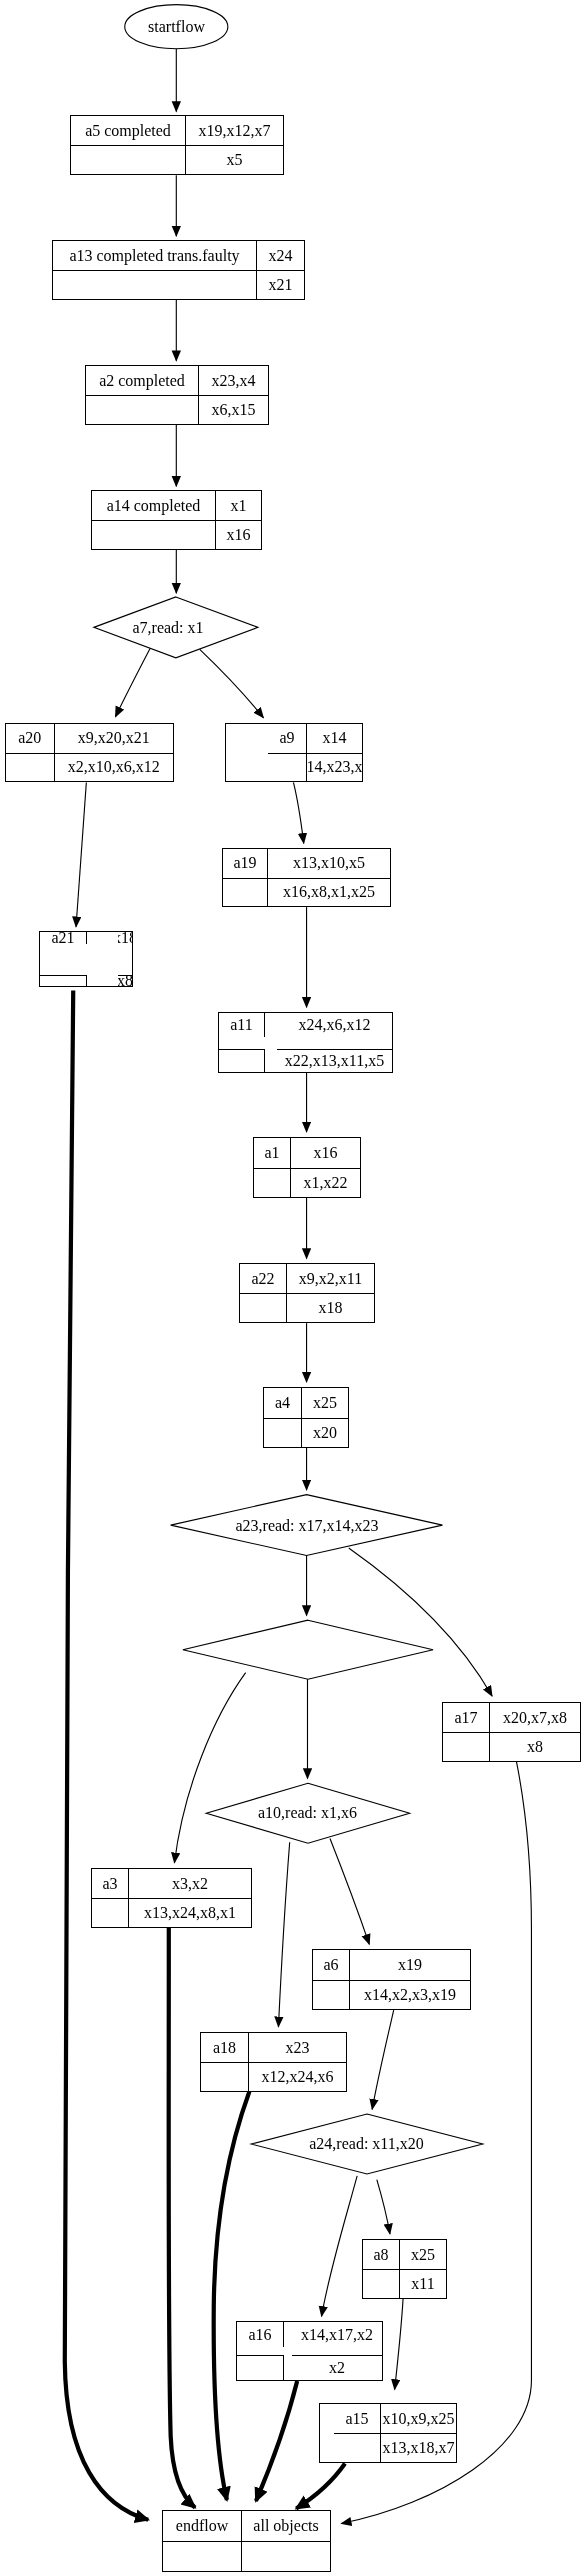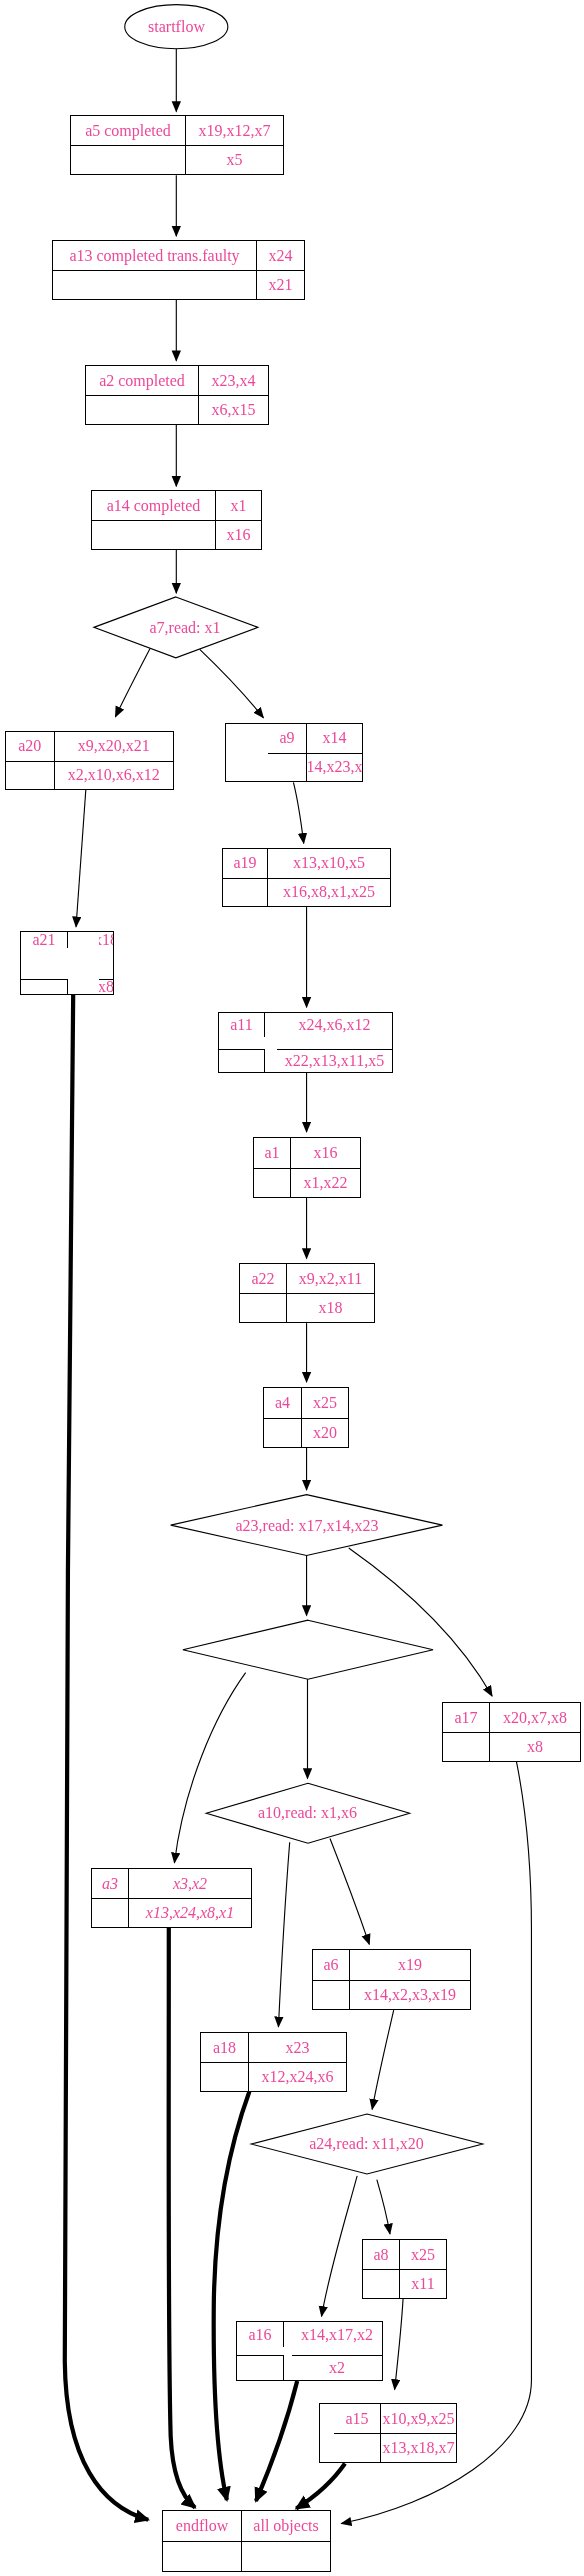--- a/index.html
+++ b/index.html
@@ -1,17 +1,17 @@
 <!DOCTYPE html>
 <html style="font-size:15px"><head>
 <meta charset="utf-8">
 <style>
   html,body{margin:0;padding:0;background:#ffffff;}
   #canvas{position:relative;width:585px;height:2576px;background:#ffffff;
-          font-family:"Liberation Serif","DejaVu Serif",serif;color:#ec4899;}
+          font-family:"Liberation Serif","DejaVu Serif",serif;color:#000000;}
   svg.edge-layer{position:absolute;left:0;top:0;width:585px;height:2576px;}
   .e  {fill:none;stroke:#000;stroke-width:1.2px;}
   .eb {fill:none;stroke:#000;stroke-width:4.5px;}
   .shape{fill:#ffffff;stroke:#000;stroke-width:1.2px;}
   .record{position:absolute;display:grid;grid-template-rows:1fr 1fr;
           border:0.9px solid #000;background:#fff;box-sizing:border-box;
           font-size:16px;line-height:1;}
   .record .cell{display:flex;align-items:center;justify-content:center;
           padding:0 2.8px;box-sizing:border-box;white-space:nowrap;overflow:hidden;}
   .record .c1{border-right:0.9px solid #000;}
@@ -98,42 +98,42 @@
     <div class="cell r2">x6,x15</div>
   </div>
 
   <div class="record" style="left:91px;top:490px;width:171px;height:60px;grid-template-columns:124px 1fr;">
     <div class="cell c1">a14 completed</div>
     <div class="cell">x1</div>
     <div class="cell c1 r2"></div>
     <div class="cell r2">x16</div>
   </div>
 
-  <div class="record" style="left:4.7px;top:723px;width:169px;height:59px;grid-template-columns:49px 1fr;margin-top:8px;">
+  <div class="record" style="left:4.7px;top:723px;width:169px;height:59px;grid-template-columns:49px 1fr;">
     <div class="cell c1">a20</div>
     <div class="cell">x9,x20,x21</div>
     <div class="cell c1 r2"></div>
     <div class="cell r2">x2,x10,x6,x12</div>
   </div>
 
   <div class="record" style="left:225px;top:723px;width:138px;height:59px;grid-template-columns:39px 1fr;padding-left:42px;">
     <div class="cell c1">a9</div>
     <div class="cell">x14</div>
     <div class="cell c1 r2"></div>
     <div class="cell r2">x14,x23,x3</div>
   </div>
 
   <div class="record" style="left:222px;top:848px;width:169px;height:59px;grid-template-columns:45px 1fr;">
     <div class="cell c1">a19</div>
     <div class="cell">x13,x10,x5</div>
     <div class="cell c1 r2"></div>
     <div class="cell r2">x16,x8,x1,x25</div>
   </div>
 
-  <div class="record" style="left:20px;top:931px;width:94px;height:64px;grid-template-columns:47px 1fr;gap:31px;">
+  <div class="record" style="left:39px;top:931px;width:94px;height:56px;grid-template-columns:47px 1fr;gap:31px;">
     <div class="cell c1">a21</div>
     <div class="cell">x18</div>
     <div class="cell c1 r2"></div>
     <div class="cell r2">x8</div>
   </div>
 
   <div class="record" style="left:218px;top:1012px;width:175px;height:61px;grid-template-columns:46px 1fr;gap:12px;">
     <div class="cell c1">a11</div>
     <div class="cell">x24,x6,x12</div>
     <div class="cell c1 r2"></div>
@@ -161,21 +161,21 @@
     <div class="cell r2">x20</div>
   </div>
 
   <div class="record" style="left:442px;top:1702px;width:139px;height:60px;grid-template-columns:47px 1fr;text-align:right;">
     <div class="cell c1">a17</div>
     <div class="cell">x20,x7,x8</div>
     <div class="cell c1 r2"></div>
     <div class="cell r2">x8</div>
   </div>
 
-  <div class="record" style="left:91px;top:1868px;width:161px;height:60px;grid-template-columns:37px 1fr;font-style:italic;">
+  <div class="record" style="left:91px;top:1868px;width:161px;height:60px;grid-template-columns:37px 1fr;">
     <div class="cell c1">a3</div>
     <div class="cell">x3,x2</div>
     <div class="cell c1 r2"></div>
     <div class="cell r2">x13,x24,x8,x1</div>
   </div>
 
   <div class="record" style="left:312px;top:1949px;width:159px;height:61px;grid-template-columns:37px 1fr;">
     <div class="cell c1">a6</div>
     <div class="cell">x19</div>
     <div class="cell c1 r2"></div>
@@ -210,19 +210,19 @@
     <div class="cell r2">x13,x18,x7</div>
   </div>
 
   <div class="record" style="left:162px;top:2510px;width:169px;height:62px;grid-template-columns:79px 1fr;">
     <div class="cell c1">endflow</div>
     <div class="cell">all objects</div>
     <div class="cell c1 r2"></div>
     <div class="cell r2"></div>
   </div>
 
-  <div class="shape-label" style="left:103px;top:597px;width:164px;height:61px;">a7,read: x1</div>
+  <div class="shape-label" style="left:86px;top:597px;width:164px;height:61px;">a7,read: x1</div>
   <div class="shape-label" style="left:171px;top:1495px;width:272px;height:61px;">a23,read: x17,x14,x23</div>
   <div class="shape-label" style="left:206px;top:1783px;width:203px;height:60px;">a10,read: x1,x6</div>
   <div class="shape-label" style="left:251px;top:2114px;width:231px;height:60px;">a24,read: x11,x20</div>
 
 </div>
 
 
 </body></html>

